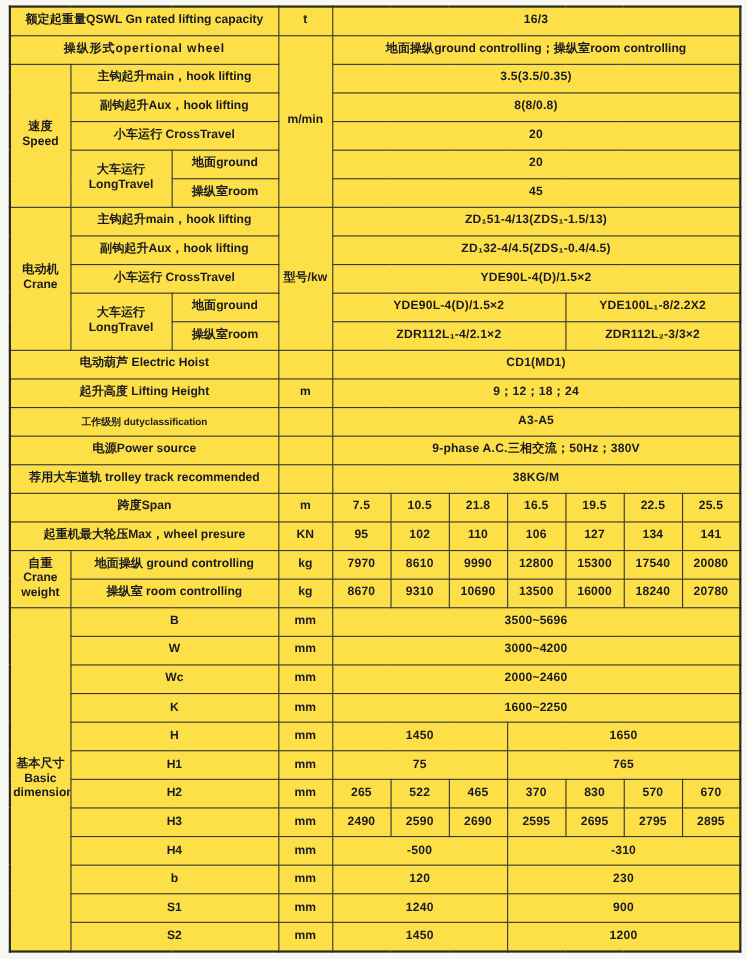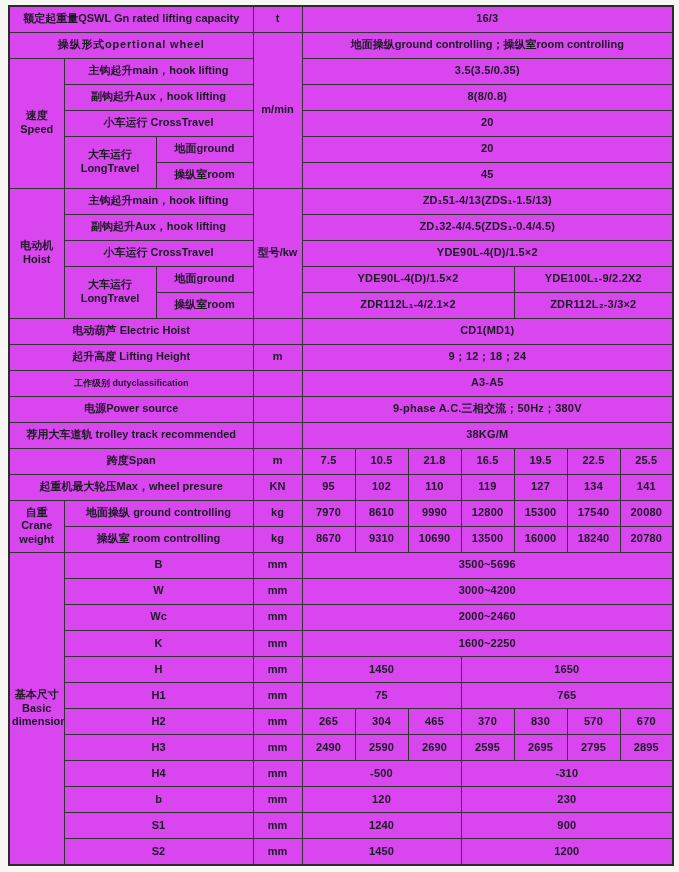--- a/index.html
+++ b/index.html
@@ -8,21 +8,21 @@
     background:#f7f7f4;
     font-family:"Liberation Sans","DejaVu Sans",sans-serif;
     color:#1a1a22;
     position:relative;
   }
   table.spec {
     position:absolute; left:8px; top:5px;
     width:664px; height:861px;
     border-collapse:collapse; table-layout:fixed;
     border:2px solid #2b2b2b;
-    background:#d946ef;
+    background:#fde047;
   }
   td {
     border:1px solid #333333;
     text-align:center; vertical-align:middle;
     font-weight:bold; font-size:11px; line-height:1.25;
     padding:0 2px;
     white-space:pre-line;
     overflow:hidden;
   }
   tr { height:26px; }
@@ -81,39 +81,39 @@
     <td>地面ground</td>
     <td colspan="7" class="num">20</td>
   </tr>
   <tr>
     <td>操纵室room</td>
     <td colspan="7" class="num">45</td>
   </tr>
 
   <tr>
     <td rowspan="5">电动机
-Hoist</td>
+Crane</td>
     <td colspan="2">主钩起升main，hook lifting</td>
     <td rowspan="5">型号/kw</td>
     <td colspan="7" class="num">ZD₁51-4/13(ZDS₁-1.5/13)</td>
   </tr>
   <tr>
     <td colspan="2">副钩起升Aux，hook lifting</td>
     <td colspan="7" class="num">ZD₁32-4/4.5(ZDS₁-0.4/4.5)</td>
   </tr>
   <tr>
     <td colspan="2">小车运行 CrossTravel</td>
     <td colspan="7" class="num">YDE90L-4(D)/1.5×2</td>
   </tr>
   <tr>
     <td rowspan="2">大车运行
 LongTravel</td>
     <td>地面ground</td>
     <td colspan="4" class="num">YDE90L-4(D)/1.5×2</td>
-    <td colspan="3" class="num">YDE100L₁-9/2.2X2</td>
+    <td colspan="3" class="num">YDE100L₁-8/2.2X2</td>
   </tr>
   <tr>
     <td>操纵室room</td>
     <td colspan="4" class="num">ZDR112L₁-4/2.1×2</td>
     <td colspan="3" class="num">ZDR112L₂-3/3×2</td>
   </tr>
 
   <tr>
     <td colspan="3">电动葫芦 Electric Hoist</td>
     <td></td>
@@ -151,21 +151,21 @@
     <td class="num">22.5</td>
     <td class="num">25.5</td>
   </tr>
 
   <tr>
     <td colspan="3">起重机最大轮压Max，wheel presure</td>
     <td>KN</td>
     <td class="num">95</td>
     <td class="num">102</td>
     <td class="num">110</td>
-    <td class="num">119</td>
+    <td class="num">106</td>
     <td class="num">127</td>
     <td class="num">134</td>
     <td class="num">141</td>
   </tr>
 
   <tr>
     <td rowspan="2">自重
 Crane
 weight</td>
     <td colspan="2">地面操纵 ground controlling</td>
@@ -222,21 +222,21 @@
   <tr>
     <td colspan="2">H1</td>
     <td>mm</td>
     <td colspan="3" class="num">75</td>
     <td colspan="4" class="num">765</td>
   </tr>
   <tr>
     <td colspan="2">H2</td>
     <td>mm</td>
     <td class="num">265</td>
-    <td class="num">304</td>
+    <td class="num">522</td>
     <td class="num">465</td>
     <td class="num">370</td>
     <td class="num">830</td>
     <td class="num">570</td>
     <td class="num">670</td>
   </tr>
   <tr>
     <td colspan="2">H3</td>
     <td>mm</td>
     <td class="num">2490</td>

